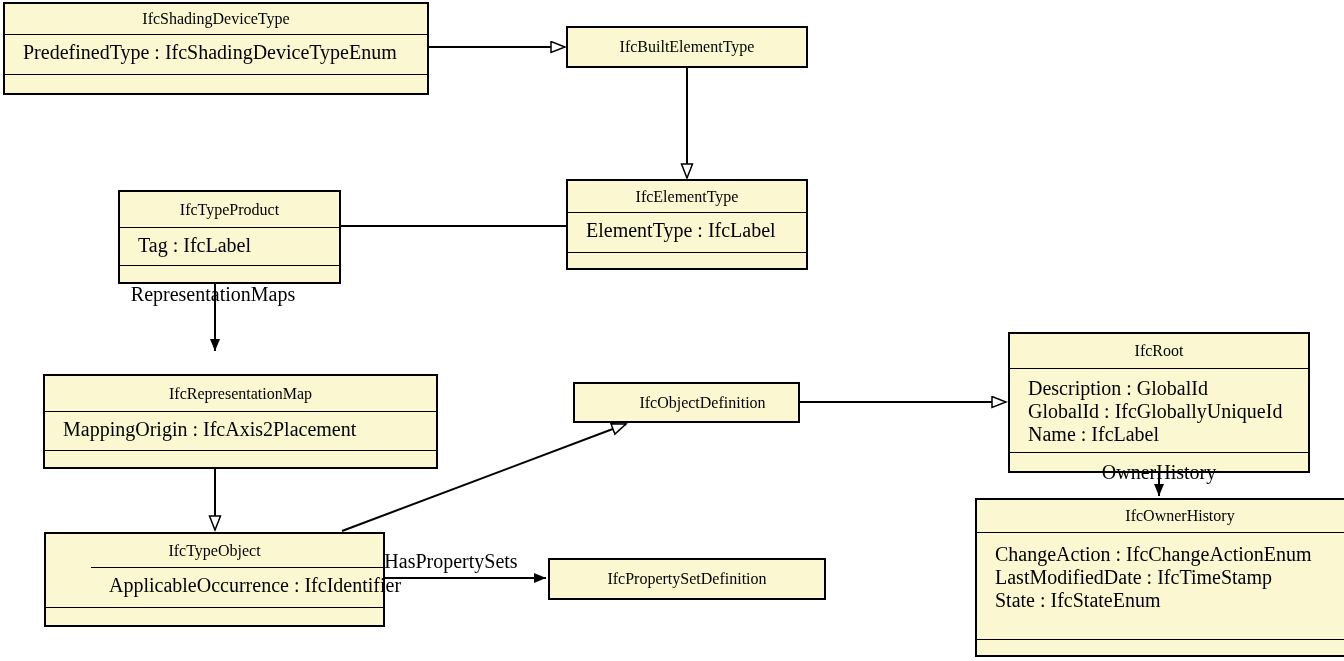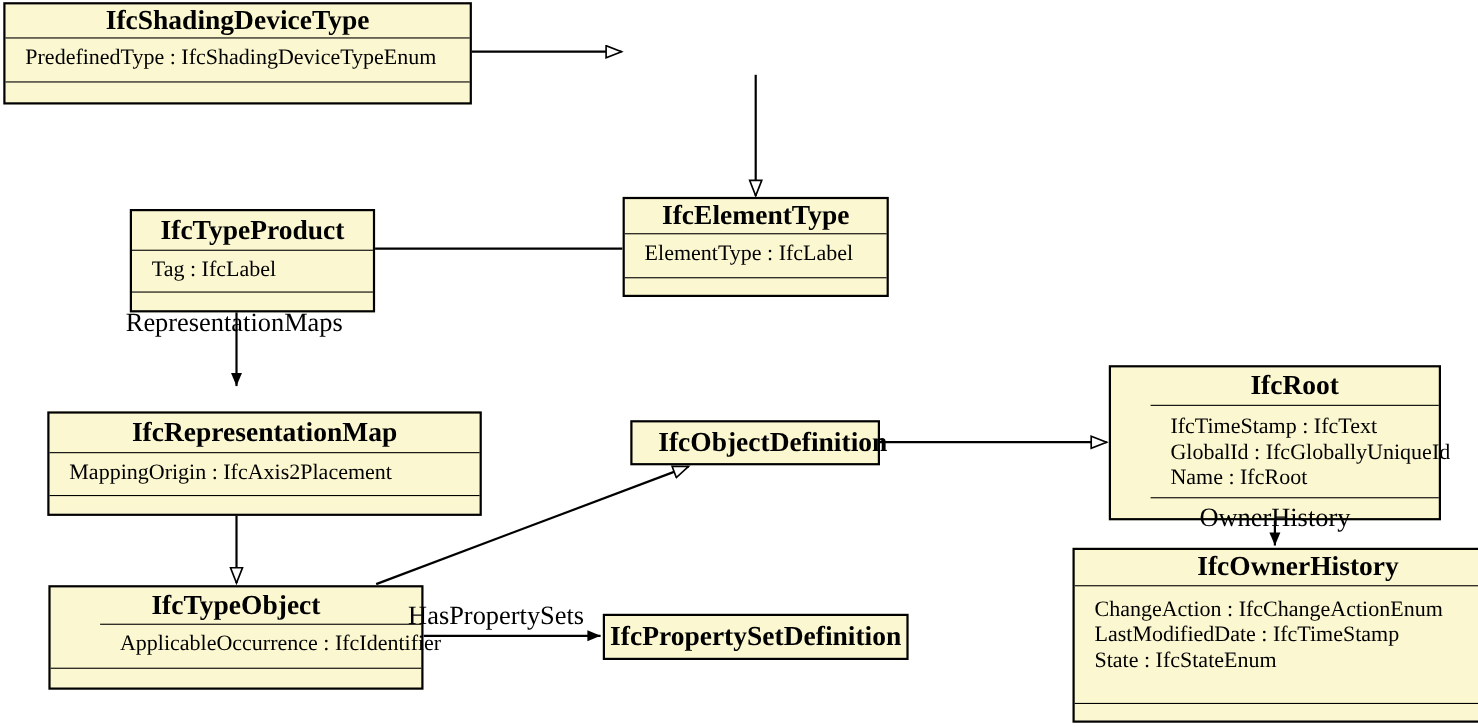--- a/index.html
+++ b/index.html
@@ -12,31 +12,31 @@
   }
   svg.edges { position:absolute; left:0; top:0; z-index:1; }
   .node {
     position:absolute; z-index:2;
     background:var(--node-fill,#FBF7D0);
     border:2px solid var(--line,#000);
     box-sizing:border-box;
   }
   .sec-title {
     display:flex; align-items:center; justify-content:center;
-    font-weight:bold; font-size:25px; box-sizing:border-box; white-space:nowrap;
+    font-weight:normal; font-size:16px; box-sizing:border-box; white-space:nowrap;
   }
   .sec-attrs {
     border-top:1.5px solid var(--line,#000);
     box-sizing:border-box; padding:6px 4px 0 18px; font-size:20px;
   }
   .attr-line { line-height:23px; white-space:nowrap; }
   .sec-empty { border-top:1.5px solid var(--line,#000); box-sizing:border-box; }
   .edge-label {
     position:absolute; transform:translate(-50%,-50%);
-    font-size:24px; white-space:nowrap; z-index:3;
+    font-size:20px; white-space:nowrap; z-index:3;
   }
 </style>
 </head>
 <body>
 
 <div class="canvas">
 
   <svg class="edges" width="1344" height="661">
     <defs>
       <marker id="openTri" markerUnits="userSpaceOnUse" markerWidth="17" markerHeight="14" refX="15" refY="6.5" orient="auto">
@@ -58,20 +58,23 @@
   </svg>
 
   <div class="node" style="left:3px;top:2px;width:426px;">
     <div class="sec-title" style="height:30px;">IfcShadingDeviceType</div>
     <div class="sec-attrs" style="height:40px;">
       <div class="attr-line">PredefinedType : IfcShadingDeviceTypeEnum</div>
     </div>
     <div class="sec-empty" style="height:19px;"></div>
   </div>
 
+  <div class="node" style="left:566px;top:26px;width:242px;height:42px;">
+    <div class="sec-title" style="height:38px;">IfcBuiltElementType</div>
+  </div>
 
   <div class="node" style="left:566px;top:179px;width:242px;">
     <div class="sec-title" style="height:31px;text-align:right;">IfcElementType</div>
     <div class="sec-attrs" style="height:40px;">
       <div class="attr-line">ElementType : IfcLabel</div>
     </div>
     <div class="sec-empty" style="height:16px;"></div>
   </div>
 
   <div class="node" style="left:118px;top:190px;width:223px;">
@@ -87,26 +90,26 @@
     <div class="sec-attrs" style="height:39px;">
       <div class="attr-line">MappingOrigin : IfcAxis2Placement</div>
     </div>
     <div class="sec-empty" style="height:17px;"></div>
   </div>
 
   <div class="node" style="left:573px;top:382px;width:227px;height:41px;padding-left:32px;">
     <div class="sec-title" style="height:37px;">IfcObjectDefinition</div>
   </div>
 
-  <div class="node" style="left:1008px;top:332px;width:302px;padding-left:36px;">
+  <div class="node" style="left:1008px;top:332px;width:302px;">
     <div class="sec-title" style="height:34px;">IfcRoot</div>
     <div class="sec-attrs" style="height:84px;padding-top:8px;">
-      <div class="attr-line">IfcTimeStamp : IfcText</div>
+      <div class="attr-line">Description : GlobalId</div>
       <div class="attr-line">GlobalId : IfcGloballyUniqueId</div>
-      <div class="attr-line">Name : IfcRoot</div>
+      <div class="attr-line">Name : IfcLabel</div>
     </div>
     <div class="sec-empty" style="height:19px;"></div>
   </div>
 
   <div class="node" style="left:44px;top:532px;width:341px;">
     <div class="sec-title" style="height:33px;">IfcTypeObject</div>
     <div class="sec-attrs" style="height:40px;margin-left:45px;">
       <div class="attr-line">ApplicableOccurrence : IfcIdentifier</div>
     </div>
     <div class="sec-empty" style="height:18px;"></div>

